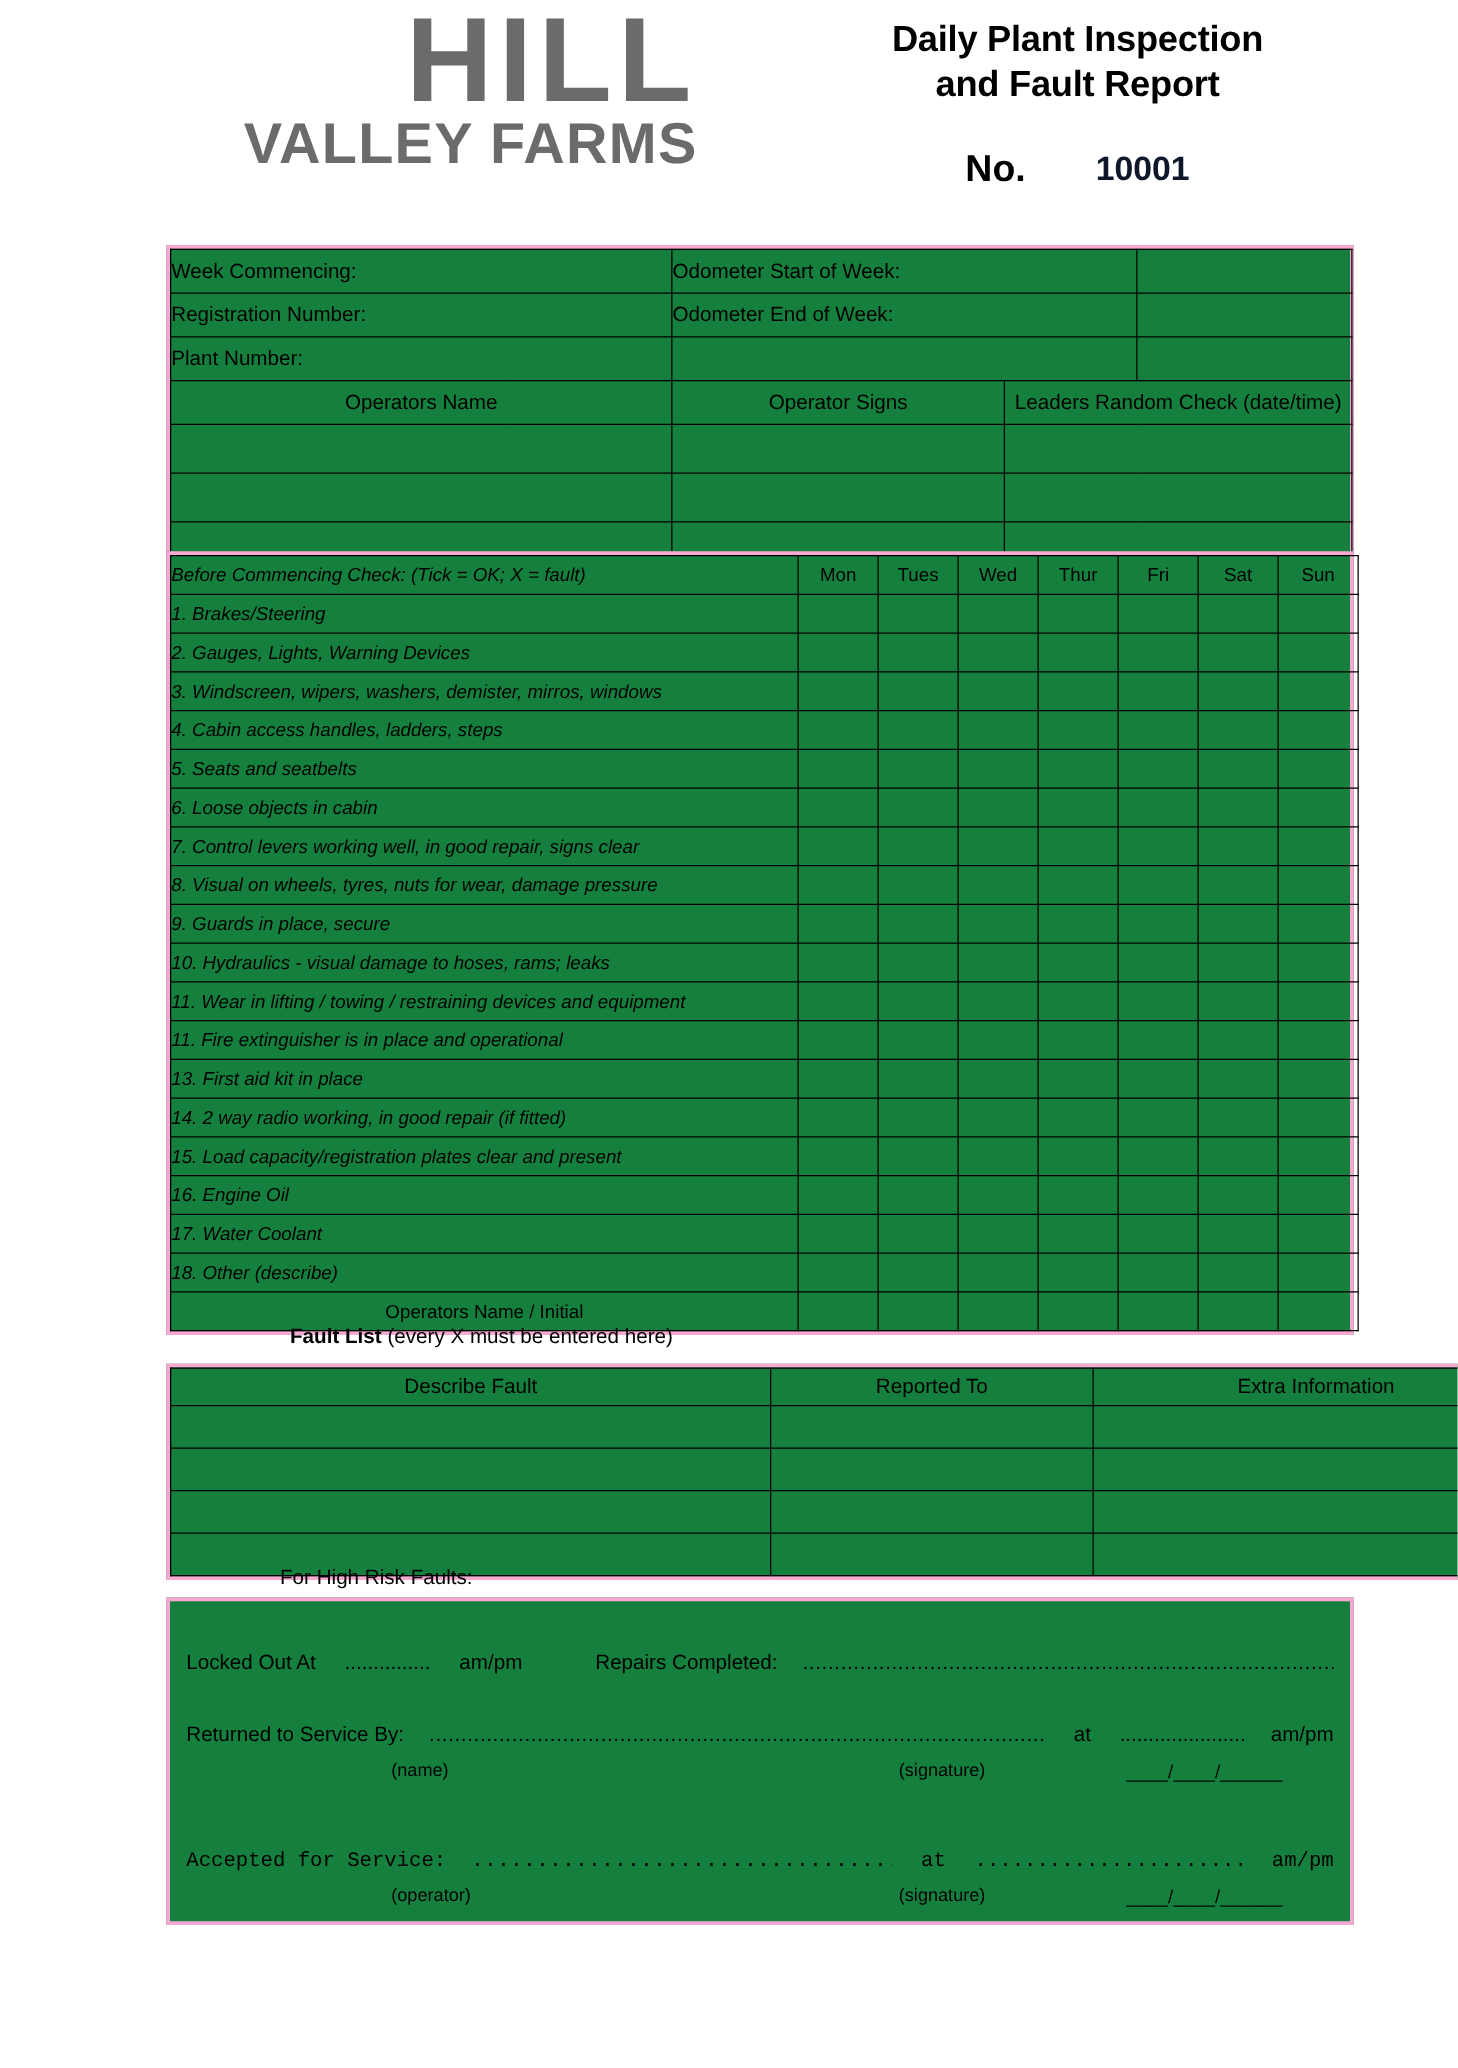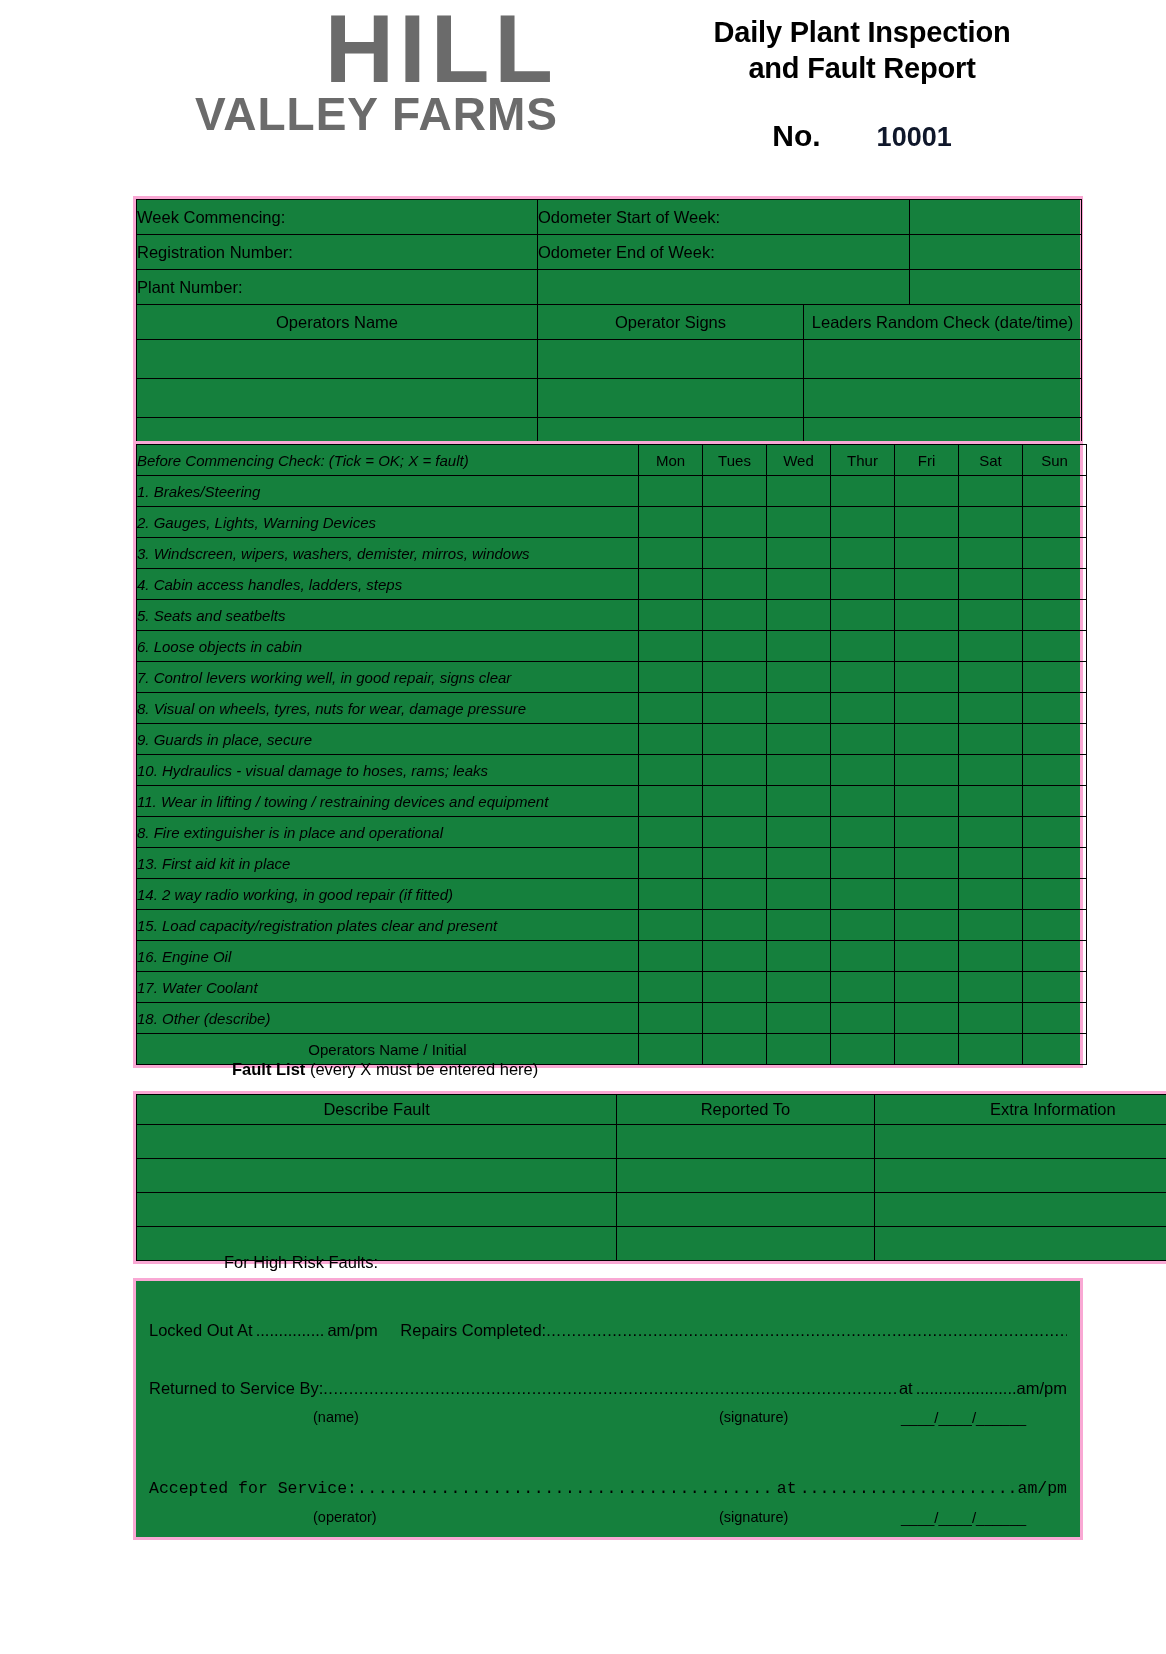--- a/index.html
+++ b/index.html
@@ -62,21 +62,21 @@
   .title-line {
     font-size: 29px;
     font-weight: bold;
     line-height: 1.25;
     letter-spacing: -0.2px;
   }
   .no-row {
     margin-top: 32px;
     display: flex;
     justify-content: center;
-    align-items: flex-end;
+    align-items: center;
     gap: 56px;
   }
   .no-label {
     font-size: 30px;
     font-weight: bold;
   }
   .no-value {
     font-size: 27px;
     font-weight: bold;
     color: #0f172a;
@@ -187,20 +187,21 @@
     height: 262px;
   }
   .hr-line {
     position: absolute;
     left: 13px;
     right: 13px;
     font-size: 16.5px;
     white-space: nowrap;
     display: flex;
     align-items: baseline;
+    gap: 20px;
   }
   .dots {
     flex: 1 1 auto;
     overflow: hidden;
     white-space: nowrap;
     letter-spacing: 0px;
     font-size: 16.5px;
   }
   .sub-row {
     position: absolute;
@@ -415,21 +416,21 @@
             <td class="chk-item">11. Wear in lifting / towing / restraining devices and equipment</td>
             <td></td>
             <td></td>
             <td></td>
             <td></td>
             <td></td>
             <td></td>
             <td></td>
           </tr>
           <tr>
-            <td class="chk-item">8. Fire extinguisher is in place and operational</td>
+            <td class="chk-item">11. Fire extinguisher is in place and operational</td>
             <td></td>
             <td></td>
             <td></td>
             <td></td>
             <td></td>
             <td></td>
             <td></td>
           </tr>
           <tr>
             <td class="chk-item">13. First aid kit in place</td>

